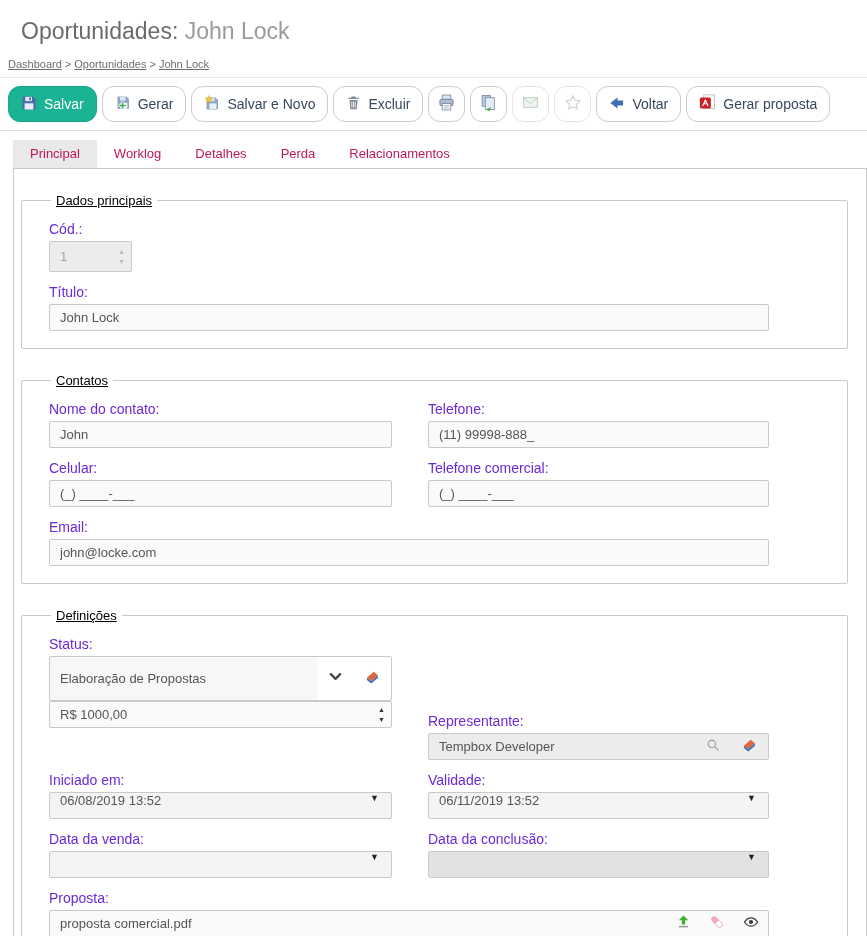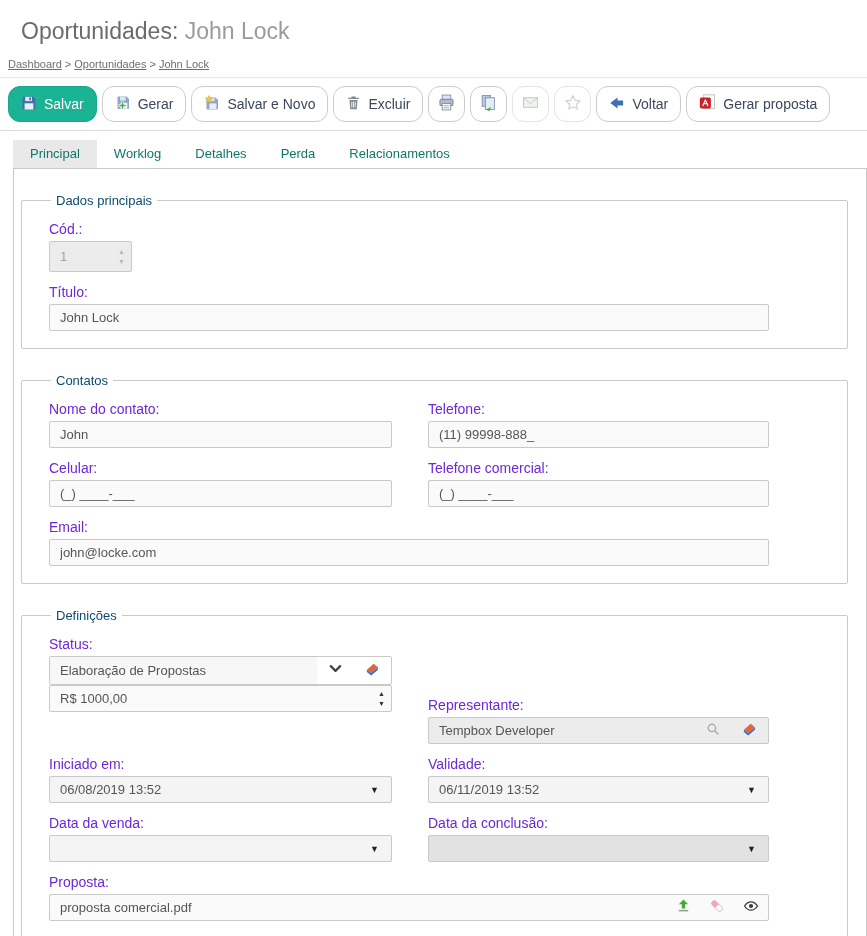--- a/index.html
+++ b/index.html
@@ -25,26 +25,26 @@
     display:inline-flex; align-items:center; gap:7px; height:36px;
     padding:0 12px; background:#fff; border:1px solid #ccc; border-radius:12px;
     font-size:14px; color:#39485c; cursor:pointer; font-family:inherit; white-space:nowrap;
   }
   .btn.icon-only { width:37px; padding:0; justify-content:center; }
   .btn.primary { background:#1ab394; border-color:#18a589; color:#fff; }
   .btn.disabled { border-color:#e4e4e4; cursor:default; }
   .btn svg { flex:0 0 auto; }
   
   .tabbar { display:flex; padding-left:13px; margin-top:9px; }
-  .tab { font-size:13px; color:#0f766e; padding:0 17px; line-height:28px; cursor:pointer; }
+  .tab { font-size:13px; color:#be185d; padding:0 17px; line-height:28px; cursor:pointer; }
   .tab.active { background:#e9e9e9; }
   
   .panel { margin-left:13px; border:1px solid #c9c9c9; border-bottom:none; min-height:796px; background:#fff; }
   fieldset { margin:24px 18px 24px 7px; border:1px solid #c9c9c9; border-radius:2px; padding:2px 20px 17px 27px; }
-  legend { font-size:13px; color:#0c4a6e; padding:0 5px; margin-left:2px; }
+  legend { font-size:13px; color:#000000; padding:0 5px; margin-left:2px;text-decoration:underline; }
   .field-label { font-size:14px; color:#6d28d9; margin:12px 0 4px; }
   .fl-first { margin-top:11px; }
   .row { display:flex; gap:36px; }
   .w-full { width:720px; }
   .w-half { width:343px; }
   .w-half2 { width:341px; }
   input.tb {
     height:27px; width:100%; display:block;
     border:1px solid #c9c9c9; background:#fafafa; border-radius:2px;
     font-size:13px; color:#555; padding:0 10px; font-family:inherit;
@@ -52,28 +52,28 @@
   
   .spin { position:relative; }
   .spin input { padding-right:28px; }
   .spin .arrows { position:absolute; right:7px; top:0; height:100%; display:flex; flex-direction:column; justify-content:center; gap:3px; }
   .spin .arrows span { font-size:7px; line-height:7px; color:#333; cursor:pointer; user-select:none; }
   .cod { width:83px; }
   .cod input { height:31px; background:#ececec; color:#a3a3a3; }
   .cod .arrows span { color:#b8b8b8; }
   
   .combo {
-    height:29px; border:1px solid #c9c9c9; border-radius:2px; background:#fff;
+    height:45px; border:1px solid #c9c9c9; border-radius:2px; background:#fff;
     display:flex; align-items:stretch; overflow:hidden;
   }
   .combo .val { flex:1; background:#f7f7f7; font-size:13px; color:#555; display:flex; align-items:center; padding:0 10px; white-space:nowrap; overflow:hidden; }
   .combo .tool { width:37px; display:flex; align-items:center; justify-content:center; cursor:pointer; background:transparent; border:none; }
   .lookup { height:27px; background:#ececec; }
   .lookup .val { background:transparent; }
-  .dd { height:27px; border:1px solid #c9c9c9; border-radius:2px; background:#f4f4f4; display:flex; align-items:center; }
+  .dd { height:27px; border:1px solid #c9c9c9; border-radius:2px; background:#f4f4f4; display:flex; align-items:flex-start; }
   .dd .val { flex:1; font-size:13px; color:#555; padding:0 10px; }
   .dd .caret { font-size:9px; color:#222; margin-right:12px; cursor:pointer; }
   .dd.dim { background:#e2e2e2; }
   .filefield { height:27px; border:1px solid #c9c9c9; border-radius:2px; background:#fafafa; display:flex; align-items:center; }
   .filefield .val { flex:1; font-size:13px; color:#555; padding:0 10px; }
   .filefield .ficon { width:34px; display:flex; align-items:center; justify-content:center; cursor:pointer; }
 </style>
 </head>
 <body>
 

